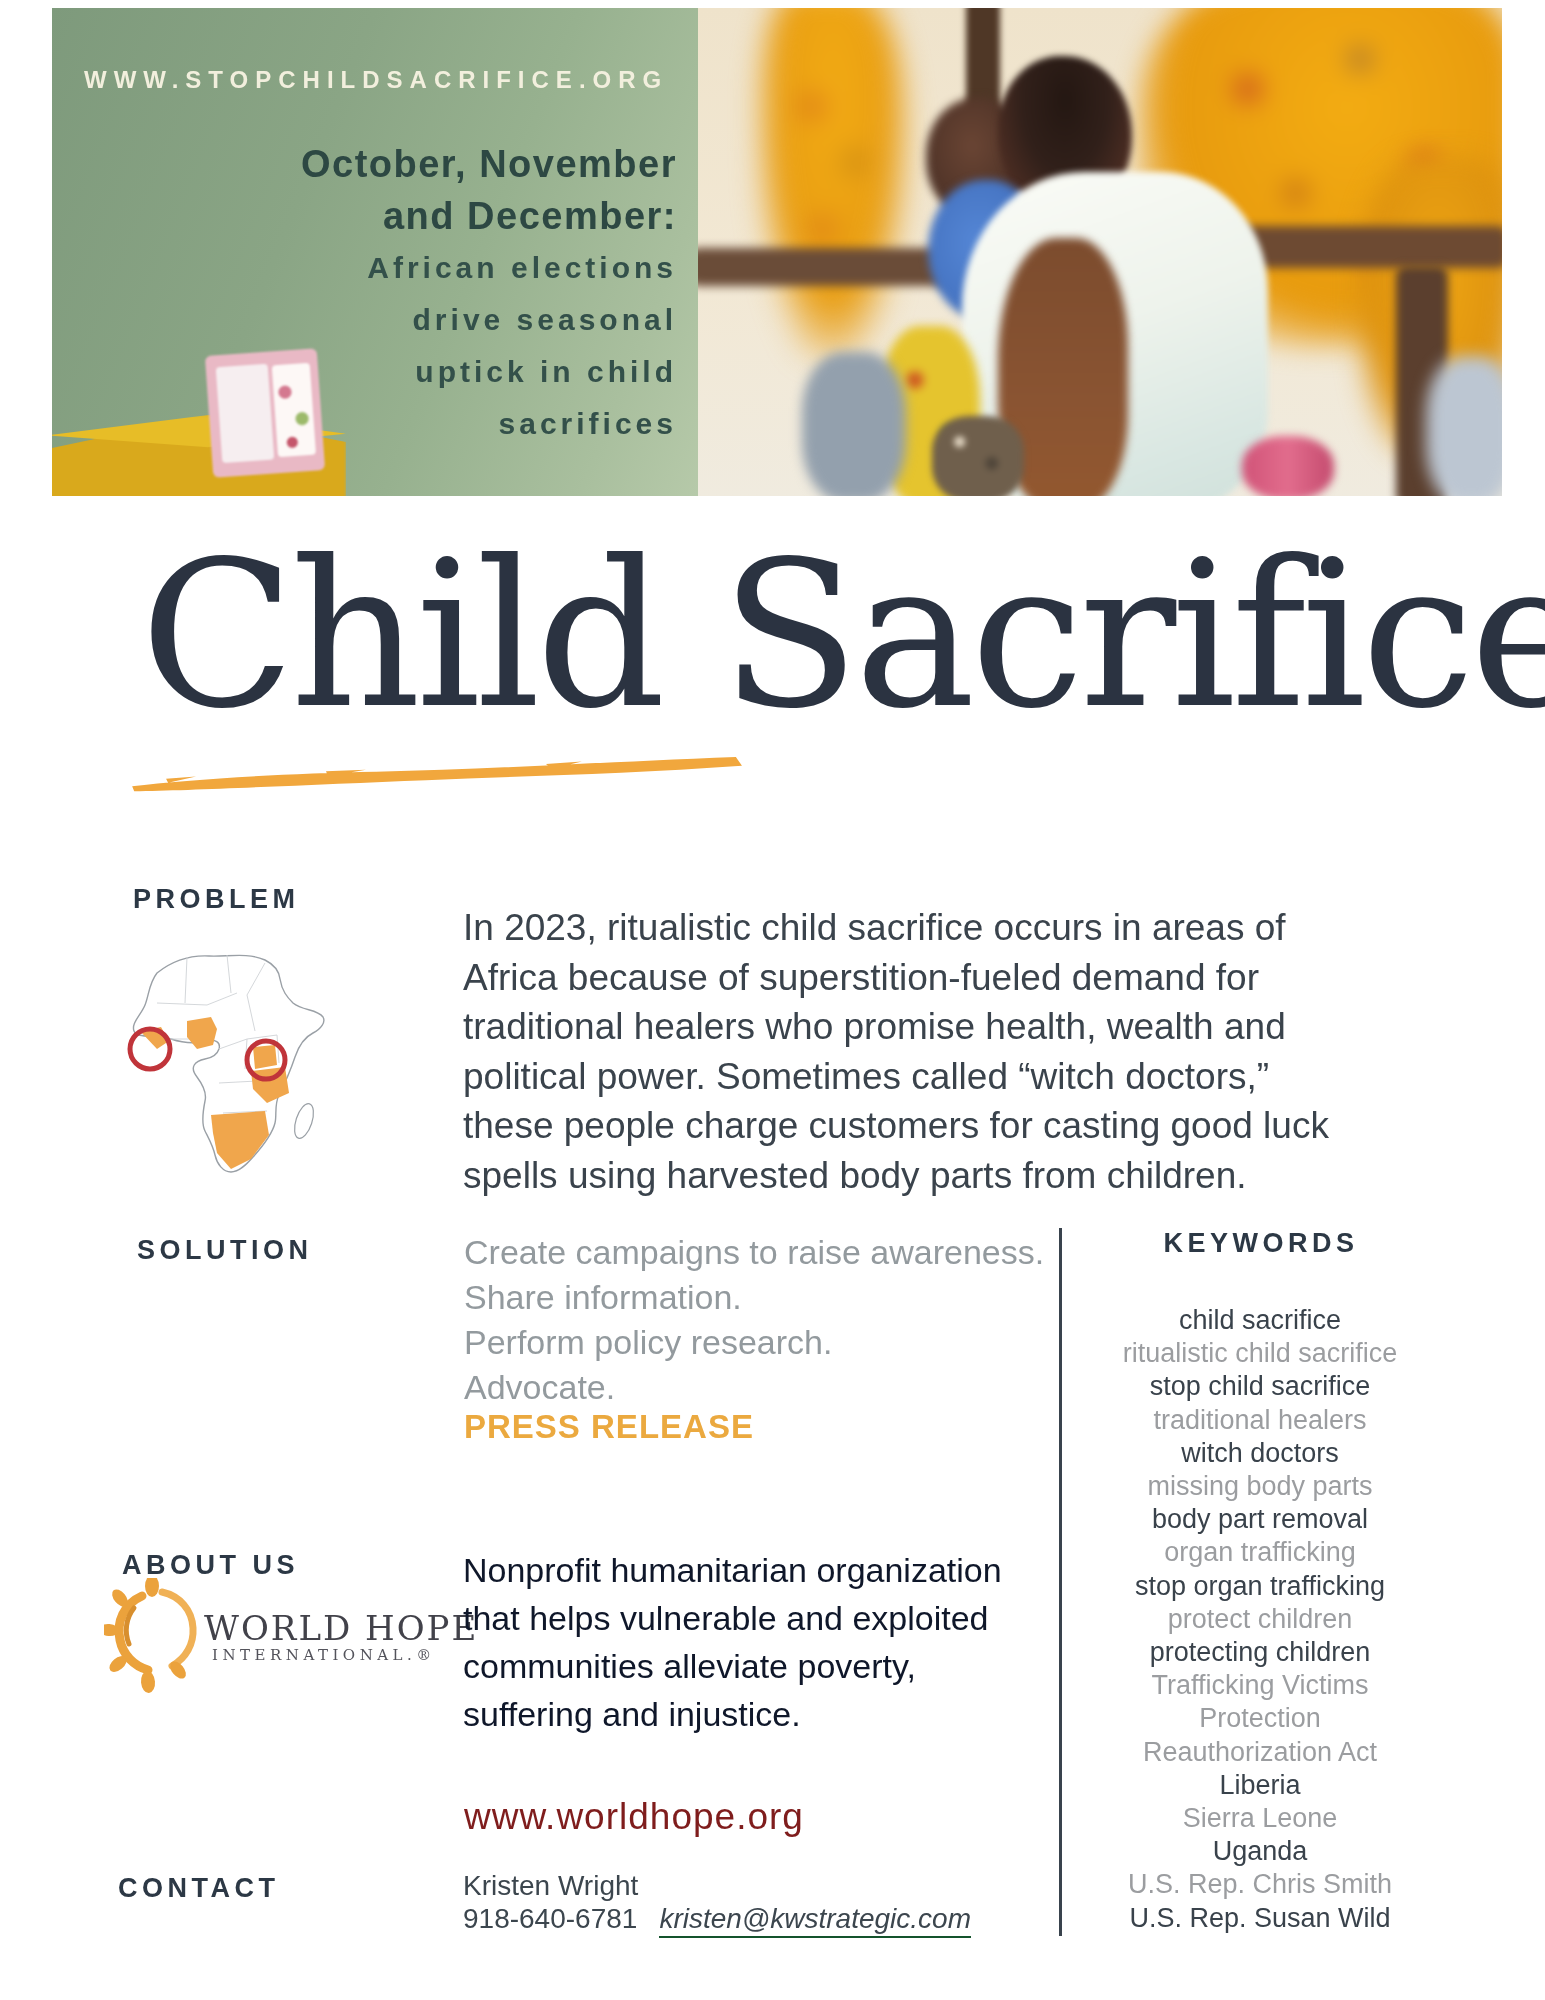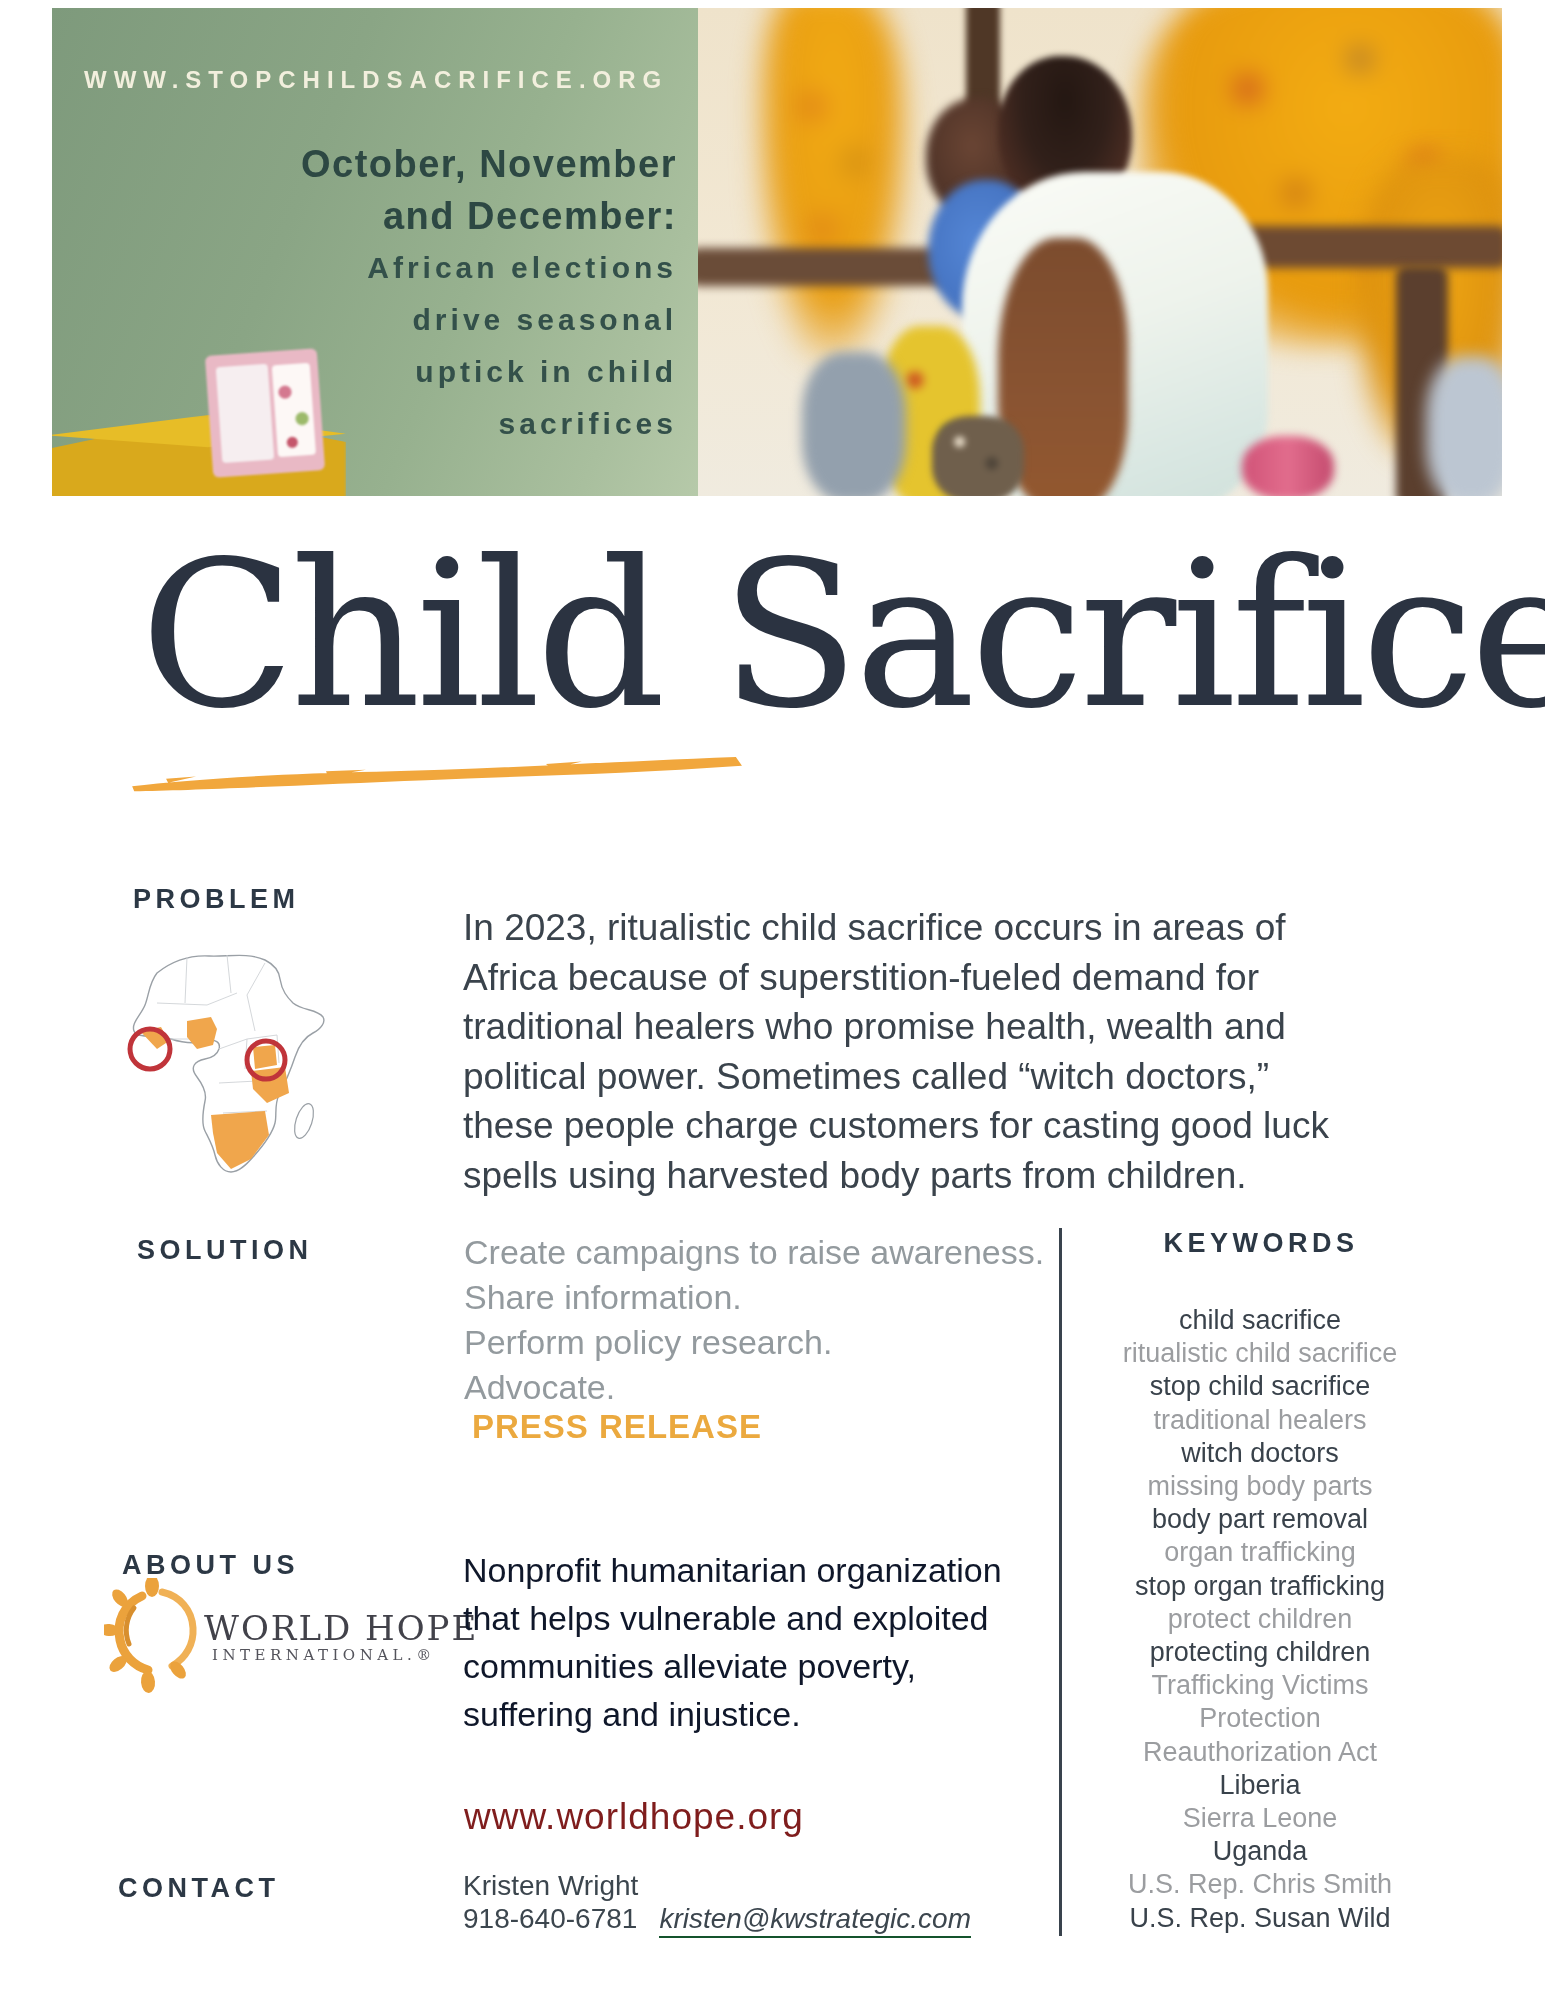--- a/index.html
+++ b/index.html
@@ -75,21 +75,21 @@
   .title{position:absolute;left:140px;top:534px;font-family:"DejaVu Serif","Liberation Serif",serif;
     font-size:203px;line-height:1;color:#2b3341;letter-spacing:-5px;white-space:nowrap;}
   .underline-svg{position:absolute;left:126px;top:750px;}
 
   
   .label{font-size:27px;font-weight:700;letter-spacing:4.5px;color:#2c3845;}
 
   
   .problem-body{position:absolute;left:463px;top:872px;font-size:37px;line-height:49.5px;color:#3a434c;margin-top:31px;}
   .sol-lines{position:absolute;left:464px;top:1230px;font-size:34px;line-height:45px;color:#939a9e;}
-  .press{position:absolute;left:464px;top:1408px;font-size:33px;font-weight:700;color:#eba93f;letter-spacing:1px;margin-left:8px;}
+  .press{position:absolute;left:464px;top:1408px;font-size:33px;font-weight:700;color:#eba93f;letter-spacing:1px;}
   .about-body{position:absolute;left:463px;top:1546px;font-size:34px;line-height:48px;color:#0f172a;}
   .site{position:absolute;left:464px;top:1768px;font-size:37px;font-weight:400;color:#7f1d1d;letter-spacing:1px;margin-top:28px;}
   .contact-name{position:absolute;left:463px;top:1870px;font-size:28px;color:#3c464e;}
   .contact-row{position:absolute;left:463px;top:1903px;font-size:28px;color:#3c464e;}
   .contact-row .email{margin-left:22px;border-bottom:2px solid #14532d;padding-bottom:2px;font-style:italic;}
 
   
   .divider{position:absolute;left:1059px;top:1228px;width:3px;height:708px;background:#39434d;}
   .kw-head{position:absolute;left:1062px;top:1228px;width:398px;text-align:center;}
   .kw-list{position:absolute;left:1040px;top:1304px;width:440px;text-align:center;

